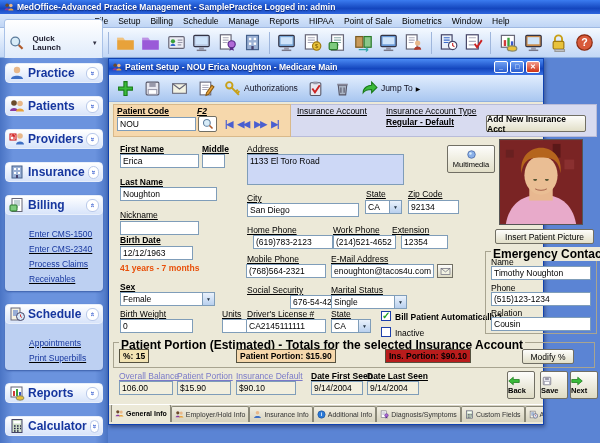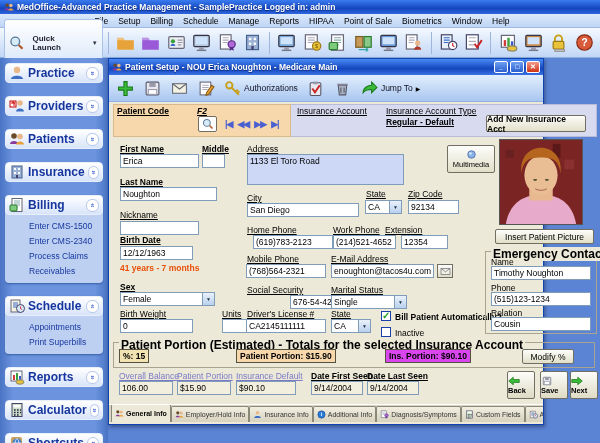--- a/index.html
+++ b/index.html
@@ -23,21 +23,21 @@
   .workspace{position:relative;width:600px;height:385px;}
   
   .sidebar{position:absolute;left:0;top:0;width:108px;height:385px;background:linear-gradient(90deg,#4A74C4,#6B93DE 12%,#6B93DE 88%,#4A74C4);padding-top:5px;overflow:hidden;}
   .sb-sec{margin:0 5px 13px 5px;border-radius:4px;}
   .sb-sec.open{background:#BDD0F2;padding-bottom:4px;box-shadow:0 1px 2px #3a5da8;}
   .sb-hdr{height:20px;background:linear-gradient(#FFFFFF,#D8E4FA);border:1px solid #E8EFFB;border-radius:4px;display:flex;align-items:center;padding:0 3px;gap:3px;cursor:pointer;box-shadow:0 1px 2px #44香66;}
   .sb-hdr .lblh{font-size:12px;font-weight:bold;color:#16369E;white-space:nowrap;}
   .sb-hdr .chev{margin-left:auto;width:13px;height:13px;border:1px solid #B9C9EA;border-radius:6px;background:#fff;color:#3A5FD0;font-size:8px;line-height:11px;text-align:center;font-weight:bold;}
   .sb-hdr .chev i{display:inline-block;transform:rotate(90deg);font-style:normal}
   .sb-ico{width:16px;height:16px;flex:0 0 16px}
-  .sb-items{padding:4px 0 0 24px;}
+  .sb-items{padding:12px 0 0 24px;text-decoration:underline;}
   .sb-items a{display:block;font-size:8.5px;color:#16369E;text-decoration:none;line-height:15px;white-space:nowrap;cursor:pointer;}
   
   .win{position:absolute;left:108px;top:0;width:436px;height:367px;background:#ECE9D8;border:1px solid #1042B0;box-shadow:1px 2px 4px rgba(0,0,30,.4);}
   .wtitle{position:absolute;left:0;top:0;right:0;height:16px;background:linear-gradient(180deg,#4A8AF4,#1446BE 60%,#3A72E4);display:flex;align-items:center;padding:0 3px;gap:3px;}
   .wtitle .t{color:#fff;font-size:8.5px;font-weight:bold;white-space:nowrap;text-shadow:0 1px 1px #0a2a7a;}
   .wbtns{margin-left:auto;display:flex;gap:2px;}
   .wb{width:14px;height:12px;border:1px solid #fff;border-radius:2px;background:linear-gradient(#6E9FF2,#2B5FD0);color:#fff;font-size:7px;line-height:10px;text-align:center;font-weight:bold;}
   .wb.close{background:linear-gradient(#F29A8A,#CE3214);}
   .wtool{position:absolute;left:0;top:16px;right:0;height:27px;background:linear-gradient(180deg,#E2EEFD,#A9C7F0);border-bottom:1px solid #8FB0E0;display:flex;align-items:center;padding:0 4px;gap:3px;}
   .wtb{height:23px;min-width:24px;display:flex;align-items:center;justify-content:center;gap:3px;padding:0 3px;border-radius:2px;}
@@ -382,32 +382,32 @@
           <svg class="sb-ico">
               <use href="#i-person"></use>
             </svg>
           <span class="lblh">Practice</span>
           <span class="chev"><i>»</i></span>
         </div>
       </div>
       <div class="sb-sec">
         <div class="sb-hdr">
           <svg class="sb-ico">
+              <use href="#i-people"></use>
+            </svg>
+          <span class="lblh">Patients</span>
+          <span class="chev"><i>»</i></span>
+        </div>
+      </div>
+      <div class="sb-sec">
+        <div class="sb-hdr">
+          <svg class="sb-ico">
               <use href="#i-medic"></use>
             </svg>
           <span class="lblh">Providers</span>
-          <span class="chev"><i>»</i></span>
-        </div>
-      </div>
-      <div class="sb-sec">
-        <div class="sb-hdr">
-          <svg class="sb-ico">
-              <use href="#i-people"></use>
-            </svg>
-          <span class="lblh">Patients</span>
           <span class="chev"><i>»</i></span>
         </div>
       </div>
       <div class="sb-sec">
         <div class="sb-hdr">
           <svg class="sb-ico">
               <use href="#i-build"></use>
             </svg>
           <span class="lblh">Insurance</span>
           <span class="chev"><i>»</i></span>
@@ -525,20 +525,21 @@
             </svg>
           <span class="cap">Jump To</span>
           <span style="font-size:6px">▶</span>
         </div>
       </div>
 
       <div class="panel peach" style="left:4px;top:45px;width:178px;height:33px"></div>
       <div class="panel lav" style="left:182px;top:45px;width:306px;height:33px"></div>
       <span class="lbl b" style="left:8px;top:48px">Patient Code</span>
       <span class="lbl b" style="left:88px;top:48px;font-style:italic">F2</span>
+      <input class="inp" style="left: 8px; top: 58px; width: 79px;" readonly="" value="NOU">
       <div class="btn" style="left:89px;top:57px;width:19px;height:16px;background:#fff">
           <svg style="width:12px;height:12px">
             <use href="#i-mag"></use>
           </svg>
         </div>
       <div class="vcr" style="left:116px;top:60px">
         <span>|◀</span>
         <span>◀◀</span>
         <span>▶▶</span>
         <span>▶|</span>
@@ -580,21 +581,21 @@
       <div class="sel" style="left:256px;top:141px;width:37px">
           <span>CA</span>
           <i>▼</i>
         </div>
       <span class="lbl" style="left:299px;top:131px">Zip Code</span>
       <input class="inp" style="left: 299px; top: 141px; width: 51px;" readonly="" value="92134">
       <span class="lbl" style="left:138px;top:167px">Home Phone</span>
       <input class="inp" style="left: 137px; top: 176px; width: 80px; margin-left: 7px;" readonly="" value="(619)783-2123">
       <span class="lbl" style="left:224px;top:167px">Work Phone</span>
       <input class="inp" style="left: 224px; top: 176px; width: 63px;" readonly="" value="(214)521-4652">
-      <span class="lbl" style="left:276px;top:167px">Extension</span>
+      <span class="lbl" style="left:283px;top:167px">Extension</span>
       <input class="inp" style="left: 292px; top: 176px; width: 47px;" readonly="" value="12354">
       <span class="lbl" style="left:138px;top:196px">Mobile Phone</span>
       <input class="inp" style="left: 137px; top: 205px; width: 80px;" readonly="" value="(768)564-2321">
       <span class="lbl" style="left:222px;top:196px">E-Mail Address</span>
       <input class="inp" style="left: 222px; top: 205px; width: 103px;" readonly="" value="enoughton@tacos4u.com">
       <div class="mailbtn" style="left:328px;top:205px">
           <svg>
             <use href="#i-mail"></use>
           </svg>
         </div>
@@ -644,21 +645,21 @@
       <span class="lbl" style="left:382px;top:225px">Phone</span>
       <input class="inp" style="left: 382px; top: 233px; width: 100px;" readonly="" value="(515)123-1234">
       <span class="lbl" style="left:382px;top:250px">Relation</span>
       <input class="inp" style="left: 382px; top: 258px; width: 100px;" readonly="" value="Cousin">
 
       <div class="grp" style="left:4px;top:283px;width:482px;height:26px">
         <span class="cap">Patient Portion (Estimated) - Totals for the selected Insurance Account</span>
       </div>
       <div class="pbox" style="left:10px;top:290px;background:#F2E3B2">%: 15</div>
       <div class="pbox" style="left:127px;top:290px;background:#F6D8AC">Patient Portion:  $15.90</div>
-      <div class="pbox" style="left:276px;top:290px;background:#d946ef">Ins. Portion:  $90.10</div>
+      <div class="pbox" style="left:276px;top:290px;background:#b91c1c">Ins. Portion:  $90.10</div>
       <div class="btn" style="left:413px;top:290px;width:52px;height:15px">Modify %</div>
 
       <span class="lbl" style="left:10px;top:313px;color:#7A7AC8">Overall Balance</span>
       <input class="inp flat" style="left: 10px; top: 322px; width: 54px;" readonly="" value="106.00">
       <span class="lbl" style="left:68px;top:313px;color:#7A7AC8">Patient Portion</span>
       <input class="inp flat" style="left: 68px; top: 322px; width: 54px;" readonly="" value="$15.90">
       <span class="lbl" style="left:127px;top:313px;color:#7A7AC8">Insurance Default</span>
       <input class="inp flat" style="left: 127px; top: 322px; width: 60px;" readonly="" value="$90.10">
       <span class="lbl b" style="left:202px;top:313px">Date First Seen</span>
       <input class="inp flat" style="left: 202px; top: 322px; width: 52px;" readonly="" value="9/14/2004">

